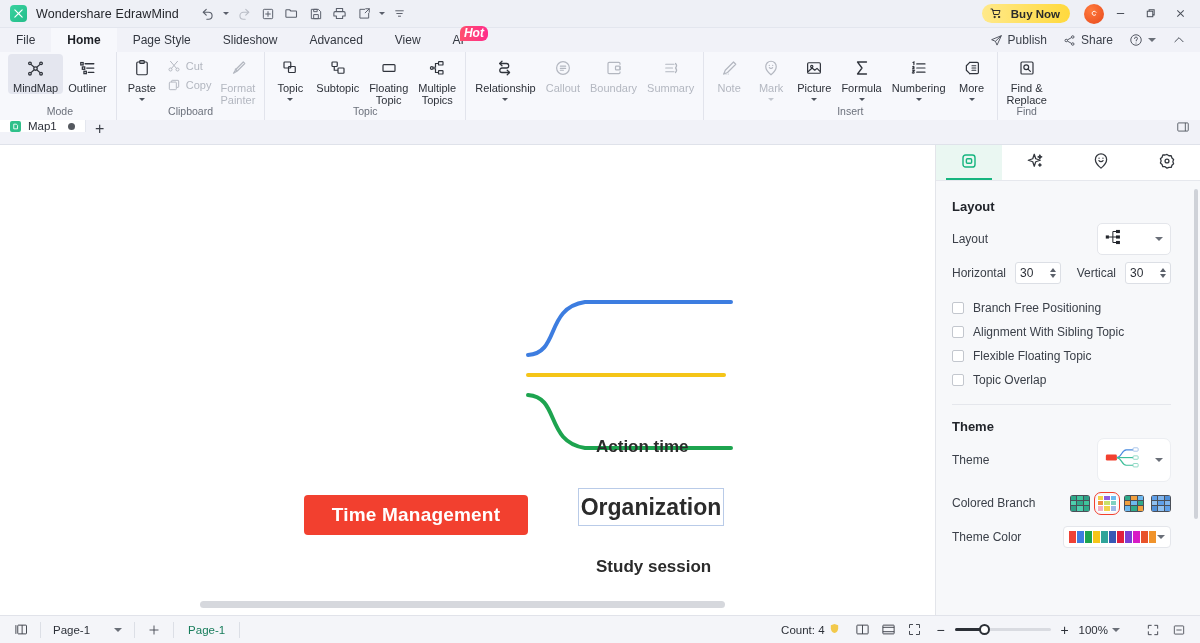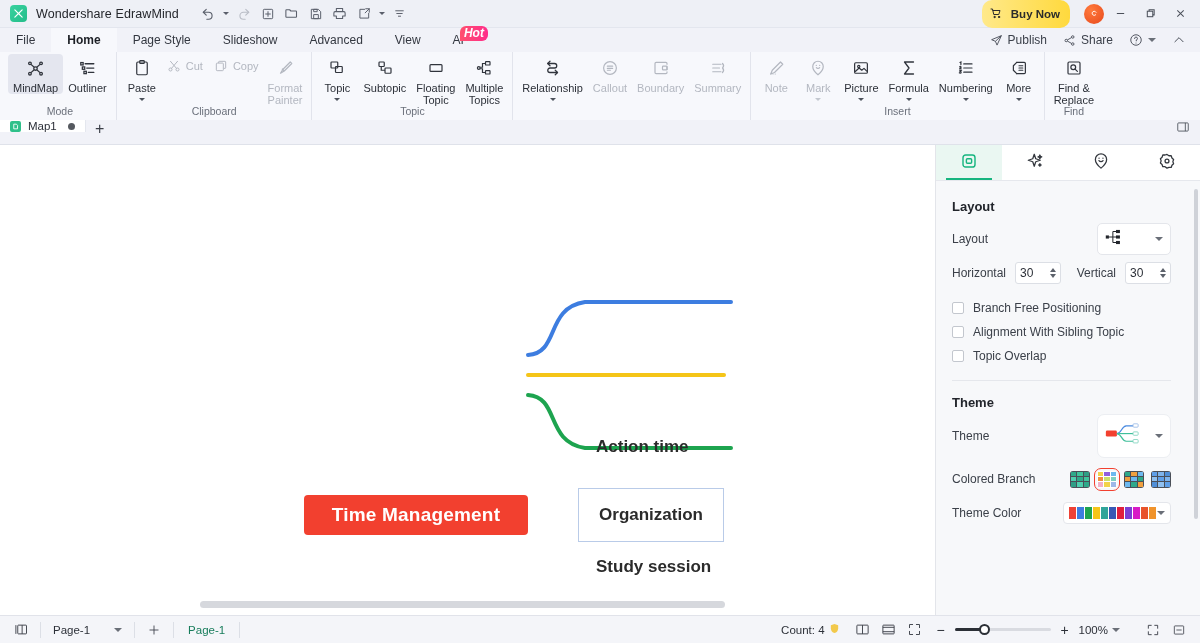--- a/index.html
+++ b/index.html
@@ -27,21 +27,21 @@
   .tb-tools { display: flex; align-items: center; margin-left: 18px; gap: 2px; }
   .tb-btn {
     width: 22px; height: 20px; display: flex; align-items: center; justify-content: center;
     color: #5a5f6b; border-radius: 3px;
   }
   .tb-btn.dis { color: #b9bdc6; }
   .tb-caret { width: 10px; height: 20px; display:flex; align-items:center; justify-content:center; color:#5a5f6b; }
   .tb-caret::after { content:''; border-left:3px solid transparent; border-right:3px solid transparent; border-top:3.5px solid currentColor; }
   .tb-right { margin-left: auto; display: flex; align-items: center; gap: 2px; }
   .buy-now {
-    height: 28px; border-radius: 10px; background: linear-gradient(90deg,#ffe98a,#ffd93d);
+    height: 19px; border-radius: 10px; background: linear-gradient(90deg,#ffe98a,#ffd93d);
     display: flex; align-items: center; padding: 0 10px 0 8px; gap: 9px;
     font-size: 11.5px; font-weight: bold; color: #2b2b2b;
   }
   .avatar {
     width: 20px; height: 20px; border-radius: 50%;
     background: radial-gradient(circle at 35% 30%, #ff7a3c, #e8491c);
     margin-left: 12px; display:flex; align-items:center; justify-content:center;
     color:#fff; font-size:9px;
   }
   .wbtn { width: 28px; height: 24px; display: flex; align-items: center; justify-content: center; color: #4a4f59; }
@@ -84,21 +84,21 @@
     min-width: 42px; padding: 3px 5px 0; border-radius: 4px; position: relative;
   }
   .ritem.sel { background: #e4e6ef; }
   .ritem .ico { height: 22px; display: flex; align-items: center; justify-content: center; color: #30343c; }
   .ritem .txt { font-size: 11px; color: #2c3038; text-align: center; line-height: 12px; margin-top: 3px; white-space: pre-line; }
   .ritem.disabled .ico, .ritem.disabled .txt { color: #b3b7c0; }
   .ritem .drop { margin-top: 1px; width: 9px; height: 8px; display: flex; align-items: center; justify-content: center; }
   .ritem .drop::after { content: ''; border-left: 3px solid transparent; border-right: 3px solid transparent; border-top: 3.5px solid #4d525c; }
   .ritem.disabled .drop::after { border-top-color: #c3c7cf; }
   
-  .clip-col { display: flex; flex-direction: row; justify-content: flex-start; padding-top: 4px; gap: 3px; }
+  .clip-col { display: flex; flex-direction: column; justify-content: flex-start; padding-top: 4px; gap: 3px; }
   .clip-item { display: flex; align-items: center; gap: 5px; font-size: 11px; color: #b3b7c0; padding: 1px 4px; }
   .clip-item .ico { display: flex; align-items: center; color: #b3b7c0; }
 
   
   .doctabs {
     height: 25px; background: #f1f2f8; display: flex; align-items: flex-start;
     flex: 0 0 25px; border-bottom: 1px solid #dfe2ea;
   }
   .dtab {
     display: flex; align-items: center; gap: 7px; padding: 0 10px; font-size: 11.5px;
@@ -125,24 +125,24 @@
     position: absolute; left: 304px; top: 350px; width: 224px; height: 40px;
     background: #f2402f; border-radius: 4px; display: flex; align-items: center; justify-content: center;
     color: #fff; font-size: 19px; font-weight: bold; letter-spacing: .2px;
   }
   .node-leaf {
     position: absolute; font-size: 17px; font-weight: bold; color: #2b2b2b; white-space: nowrap;
   }
   #leaf-action { left: 596px; top: 292px; }
   #leaf-study { left: 596px; top: 412px; }
   .node-sel {
-    position: absolute; left: 578px; top: 343px; width: 146px; height: 54px;
+    position: absolute; left: 578px; top: 343px; width: 146px; height: 38px;
     border: 1px solid #b9cbe8; background: #fff;
     display: flex; align-items: center; justify-content: center;
-    font-size: 17px; font-weight: bold; color: #2b2b2b;
+    font-size: 23px; font-weight: bold; color: #2b2b2b;
   }
 
   
   .panel {
     width: 265px; flex: 0 0 265px; background: #f7f8fa; border-left: 1px solid #e3e5ea;
     display: flex; flex-direction: column; position: relative;
   }
   .panel-tabs { height: 36px; display: flex; background: #ffffff; border-bottom: 1px solid #e6e8ed; }
   .ptab { flex: 1; display: flex; align-items: center; justify-content: center; color: #33373e; position: relative; }
   .ptab.active { background: #eaf7f2; }
@@ -753,20 +753,24 @@
           </div>
         </div>
 
         <div class="cb-row" style="margin-top:6px;">
           <span class="cb"></span>
           <span class="cb-label">Branch Free Positioning</span>
         </div>
         <div class="cb-row">
           <span class="cb"></span>
           <span class="cb-label">Alignment With Sibling Topic</span>
+        </div>
+        <div class="cb-row">
+          <span class="cb"></span>
+          <span class="cb-label">Flexible Floating Topic</span>
         </div>
         <div class="cb-row">
           <span class="cb"></span>
           <span class="cb-label">Topic Overlap</span>
         </div>
 
         <div class="p-divider"></div>
 
         <div class="p-sec-title" style="padding-top:14px;">Theme</div>
 

